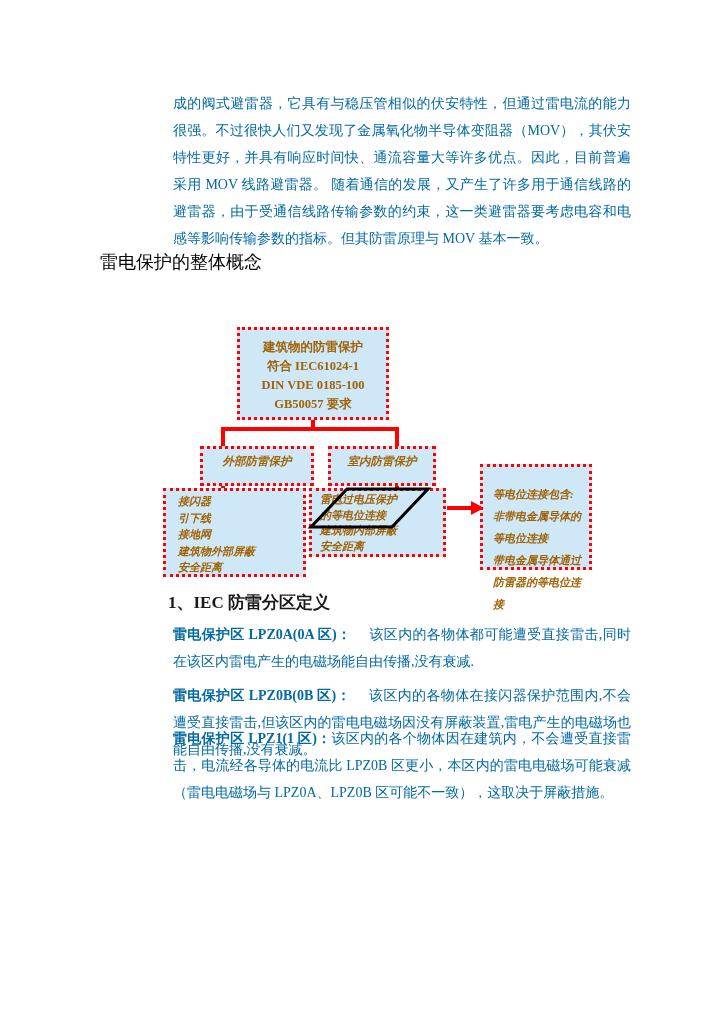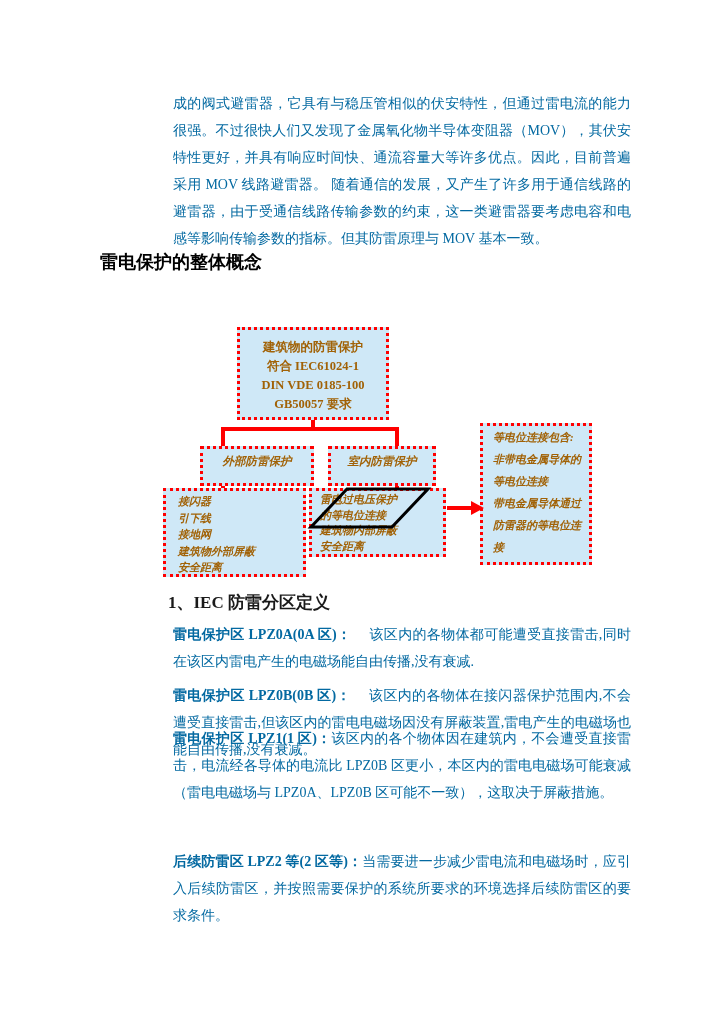--- a/index.html
+++ b/index.html
@@ -8,21 +8,21 @@
     position:relative; width:726px; height:1026px; background:#ffffff;
     font-family:"Liberation Serif", serif; color:#000000; overflow:hidden;
   }
   .body-par {
     position:absolute; left:173px; width:458px;
     font-size:14px; line-height:27px; text-align:justify; color:#0369a1;
   }
   .lead { font-weight:bold; }
   .doc-heading {
     position:absolute; left:100px; top:250px;
-    font-size:18px; font-weight:bold; color:#000000;
+    font-size:18px; font-weight:normal; color:#000000;
   }
   .sub-heading {
     position:absolute; left:168px; top:591px;
     font-size:17px; font-weight:bold; color:#1a1a1a;
   }
   
   .dbox {
     position:absolute; background:#cfe8f7; border:3px dotted #ff0000;
     color:#a16207; font-weight:bold; white-space:pre-line;
   }
@@ -41,22 +41,22 @@
   }
   .dbox-ext-details {
     left:163px; top:488px; width:143px; height:89px;
     line-height:16.6px; padding:2px 0 0 12px;
   }
   .dbox-int-details {
     left:309px; top:488px; width:137px; height:69px;
     line-height:15.5px; padding:1px 0 0 8px;
   }
   .dbox-bonding {
-    left:480px; top:423px; width:112px; height:142px;
-    line-height:22px; padding:0 0 0 10px;
+    left:480px; top:464px; width:112px; height:106px;
+    line-height:22px; padding:16px 0 0 10px;
   }
   .connector { position:absolute; background:#ff0000; }
   .diagram-overlay {
     position:absolute; left:0; top:0; width:726px; height:640px;
     pointer-events:none;
   }
 </style>
 </head>
 <body>
 
@@ -116,17 +116,14 @@
   </p>
 
   <p class="body-par" style="top:682px">
     <b class="lead">雷电保护区 LPZ0B(0B 区)：</b><span>　 该区内的各物体在接闪器保护范围内,不会遭受直接雷击,但该区内的雷电电磁场因没有屏蔽装置,雷电产生的电磁场也能自由传播,没有衰减。</span>
   </p>
 
   <p class="body-par" style="top:725px">
     <b class="lead">雷电保护区 LPZ1(1 区)：</b><span>该区内的各个物体因在建筑内，不会遭受直接雷击，电流经各导体的电流比 LPZ0B 区更小，本区内的雷电电磁场可能衰减（雷电电磁场与 LPZ0A、LPZ0B 区可能不一致），这取决于屏蔽措施。</span>
   </p>
 
-  <p class="body-par" style="top:848px">
-    <b class="lead">后续防雷区 LPZ2 等(2 区等)：</b><span>当需要进一步减少雷电流和电磁场时，应引入后续防雷区，并按照需要保护的系统所要求的环境选择后续防雷区的要求条件。</span>
-  </p>
 
 </div>
 
 </body></html>

